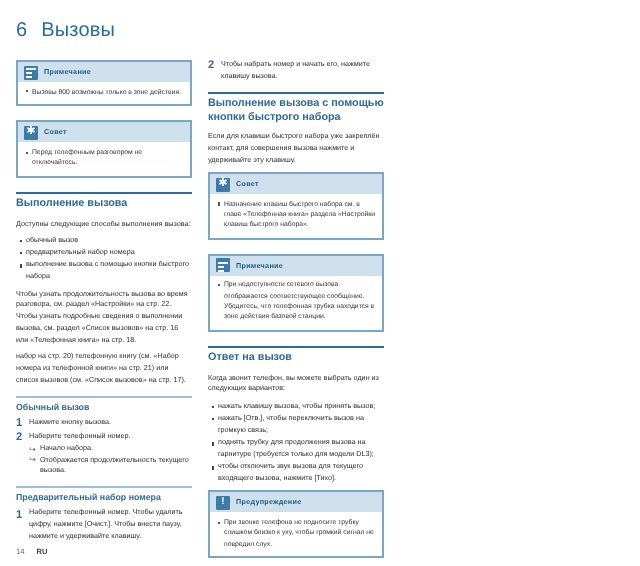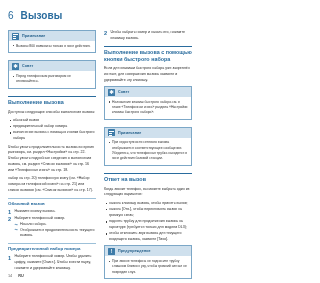--- a/index.html
+++ b/index.html
@@ -40,21 +40,21 @@
     margin-bottom: 9px;
   }
   .chapter-num {
     font-size: 10px;
     color: #2a6c9e;
     font-weight: 400;
   }
   .chapter-title {
     font-size: 10px;
     color: #2a6c9e;
-    font-weight: 700;
+    font-weight: 400;
     letter-spacing: 0.1px;
   }
 
   
   .callout {
     border: 0.6px solid #7ba7c7;
     margin-bottom: 7px;
     background: #ffffff;
   }
   .callout-head {

